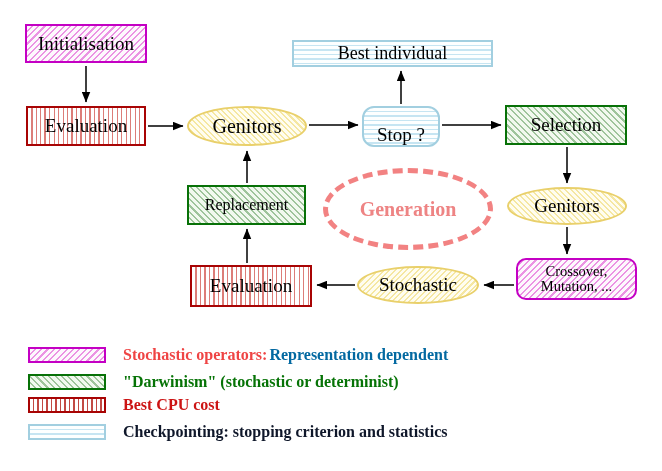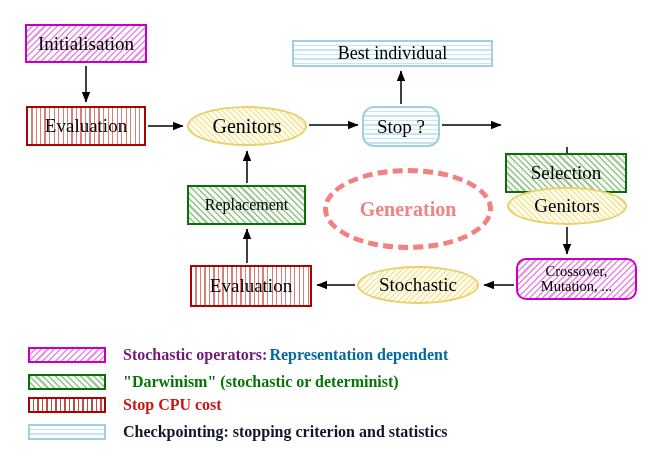--- a/index.html
+++ b/index.html
@@ -40,21 +40,21 @@
     background:transparent;
   }
   .legend-row { position:absolute; left:28px; height:22px; display:flex; align-items:center; }
   .swatch { width:74px; height:12px; border-width:2px; border-style:solid; flex:0 0 auto; }
   .swatch.magenta-hatch { border-color:#c400c4; }
   .swatch.green-hatch   { border-color:#077107; }
   .swatch.red-stripes   { border-color:#a80404;
     background:repeating-linear-gradient(90deg,#ffffff 0px,#ffffff 3px,#c24a44 3px,#c24a44 4.5px); }
   .swatch.cyan-stripes  { border-color:#a2cfe0; }
   .legend-text { margin-left:17px; font-size:16px; font-weight:bold; white-space:nowrap; }
-  .lg-magenta { color:#701a75; }
+  .lg-magenta { color:#ef4444; }
   .lg-yellow  { color:#0369a1; margin-left:2px;text-align:center; }
   .lg-green   { color:#067306; }
   .lg-red     { color:#cc1414; }
   .lg-cyan    { color:#0f172a; }
   .fs19 { font-size:19px; }
   .fs20 { font-size:20px; }
   .fs18 { font-size:18px;font-family:Liberation Serif, serif; }
   .fs16 { font-size:16px; }
   .fs14 { font-size:14.5px;border-radius:10px; }
 </style>
@@ -97,25 +97,25 @@
   </div>
 
   <div class="node yellow-ellipse fs20" style="left:187px; top:106px; width:116px; height:36px;">
     <span>Genitors</span>
   </div>
 
   <div class="node cyan-stripes fs18" style="left:292px; top:40px; width:197px; height:23px;">
     <span>Best individual</span>
   </div>
 
-  <div class="node cyan-stripes fs19" style="left:362px; top:106px; width:74px; height:37px; border-radius:12px;">
+  <div class="node cyan-stripes fs19" style="left:362px; top:106px; width:74px; height:37px; border-radius:12px;align-items:flex-end;">
     <span>Stop ?</span>
   </div>
 
-  <div class="node green-hatch fs19" style="left:505px; top:105px; width:118px; height:36px;margin-top:48px;">
+  <div class="node green-hatch fs19" style="left:505px; top:105px; width:118px; height:36px;">
     <span>Selection</span>
   </div>
 
   <div class="node yellow-ellipse fs19" style="left:507px; top:187px; width:116px; height:34px;">
     <span>Genitors</span>
   </div>
 
   <div class="node magenta-hatch fs14" style="left:516px; top:258px; width:117px; height:38px; flex-direction:column;">
     <span>Crossover,</span>
     <span>Mutation, ...</span>
@@ -140,21 +140,21 @@
     </span>
   </div>
 
   <div class="legend-row" style="top:371px;">
     <span class="swatch green-hatch"></span>
     <span class="legend-text lg-green">"Darwinism" (stochastic or determinist)</span>
   </div>
 
   <div class="legend-row" style="top:394px;">
     <span class="swatch red-stripes"></span>
-    <span class="legend-text lg-red">Stop CPU cost</span>
+    <span class="legend-text lg-red">Best CPU cost</span>
   </div>
 
   <div class="legend-row" style="top:421px;">
     <span class="swatch cyan-stripes"></span>
     <span class="legend-text lg-cyan">Checkpointing: stopping criterion and statistics</span>
   </div>
 
 </div>
 
 </body></html>

